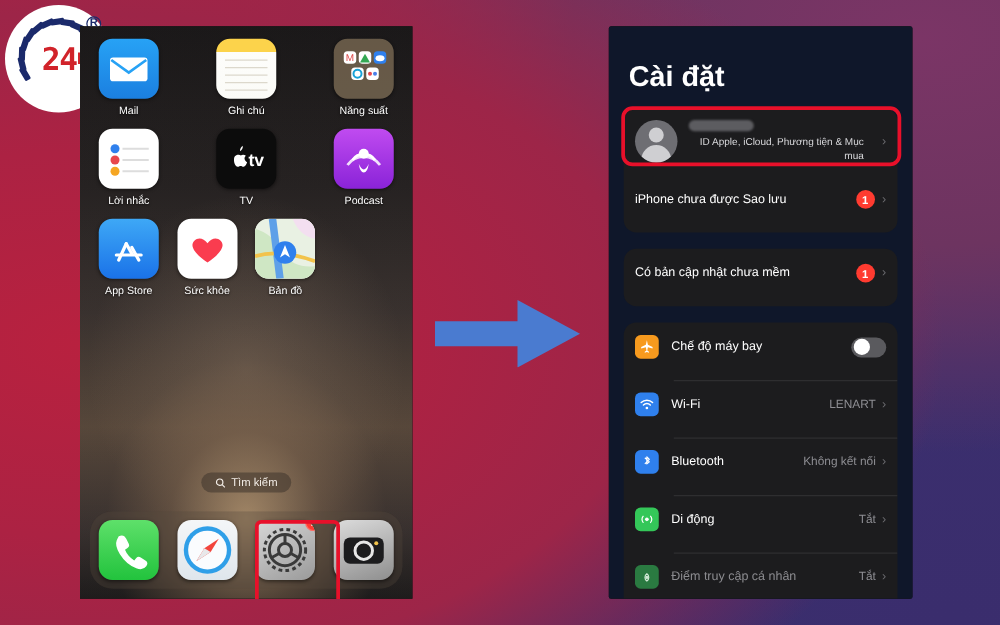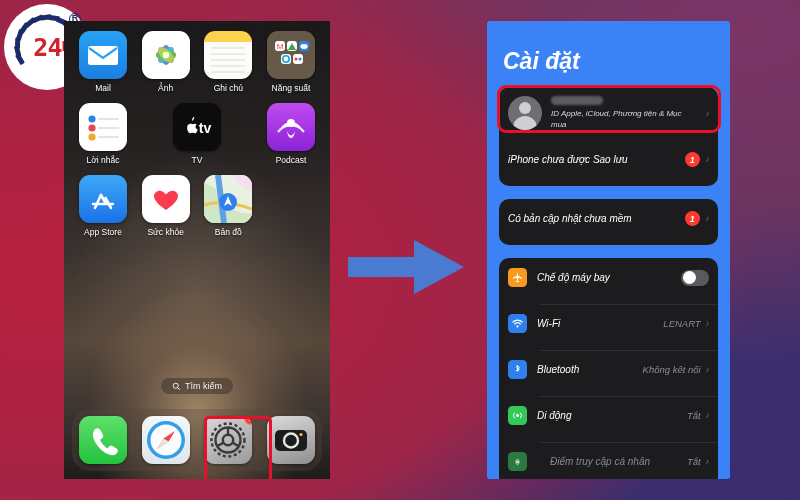--- a/index.html
+++ b/index.html
@@ -78,44 +78,44 @@
   .dock{position:absolute;left:8px;right:8px;bottom:8px;height:62px;border-radius:18px;
        background:rgba(85,72,60,.33);backdrop-filter:blur(2px);
        display:flex;align-items:center;justify-content:space-around;}
   .badge{position:absolute;top:-5px;right:-6px;min-width:14px;height:14px;border-radius:7px;
        background:#ff3b30;color:#fff;font-size:9px;font-weight:bold;display:flex;
        align-items:center;justify-content:center;padding:0 3px;box-sizing:border-box;
        border:1.2px solid rgba(255,255,255,.25);}
   .hl{position:absolute;border:3px solid #e8102a;border-radius:5px;pointer-events:none;}
 
   
-  .settings{position:absolute;inset:0;background:#3b82f6;padding:0 12px;box-sizing:border-box;overflow:hidden;font-style:italic;}
+  .settings{position:absolute;inset:0;background:#0f172a;padding:0 12px;box-sizing:border-box;overflow:hidden;}
   .s-title{color:#fff;font-size:23px;font-weight:bold;margin:27px 0 12px 4px;}
   .card{background:#1c1c1e;border-radius:10px;margin-bottom:13px;overflow:hidden;}
   .srow{display:flex;align-items:center;min-height:30px;padding:5px 9px 11px 9px;position:relative;}
   .srow + .srow::before{content:"";position:absolute;left:40px;right:0;top:0;height:1px;background:#2e2e30;}
   .sicon{width:19px;height:19px;border-radius:4.5px;margin-right:10px;flex:none;
          display:flex;align-items:center;justify-content:center;}
   .stxt{color:#fff;font-size:10px;flex:1;}
-  .stxt.dim{color:#8b8b8f;margin-left:13px;}
+  .stxt.dim{color:#8b8b8f;}
   .sval{color:#8e8e93;font-size:9.5px;margin-right:5px;}
   .chev{color:#6a6a6e;font-size:10px;flex:none;}
   .sbadge{min-width:15px;height:15px;border-radius:8px;background:#ff3b30;color:#fff;font-size:9px;
           font-weight:bold;display:flex;align-items:center;justify-content:center;margin-right:6px;}
   .toggle{width:28px;height:16px;border-radius:8px;background:#5a5a5e;position:relative;flex:none;}
   .toggle::after{content:"";position:absolute;left:1.5px;top:1.5px;width:13px;height:13px;
           border-radius:50%;background:#fff;}
   .acct{display:flex;align-items:center;padding:9px;}
   .avatar{width:34px;height:34px;border-radius:50%;background:#6e6e73;margin-right:9px;flex:none;
           position:relative;overflow:hidden;}
   .avatar::before{content:"";position:absolute;left:50%;top:6px;width:12px;height:12px;border-radius:50%;
           background:#cfcfd2;transform:translateX(-50%);}
   .avatar::after{content:"";position:absolute;left:50%;top:20px;width:24px;height:18px;border-radius:12px 12px 0 0;
           background:#cfcfd2;transform:translateX(-50%);}
-  .acct-body{flex:1;}
+  .acct-body{flex:1;text-align:right;}
   .blurname{width:52px;height:9px;border-radius:5px;background:#5c5c60;margin-bottom:4px;filter:blur(1px);}
   .acct-sub{color:#d9d9dc;font-size:8px;line-height:1.35;max-width:140px;}
 </style>
 </head>
 <body>
 
 <div id="stage">
   <div class="bg"></div>
 
   <div class="logo">
@@ -151,38 +151,20 @@
         <div class="app">
           <div class="icon i-mail">
             <svg width="48" height="48" viewBox="0 0 48 48">
                 <rect x="9" y="15" width="30" height="19" rx="2.5" fill="#fff"></rect>
                 <path d="M10 17 L24 27 L38 17" stroke="#27a2f5" stroke-width="2.2" fill="none"></path>
               </svg>
           </div>
           <div class="lbl">Mail</div>
         </div>
         <div class="app">
-          <div class="icon i-photos">
-            <svg width="48" height="48" viewBox="0 0 48 48">
-              <g transform="translate(24,24)">
-                <ellipse rx="5" ry="10" fill="#f7c948" transform="rotate(0)"></ellipse>
-                <ellipse rx="5" ry="10" fill="#f2803c" transform="rotate(45)"></ellipse>
-                <ellipse rx="5" ry="10" fill="#e8474c" transform="rotate(90)"></ellipse>
-                <ellipse rx="5" ry="10" fill="#c14bc4" transform="rotate(135)"></ellipse>
-                <ellipse rx="5" ry="10" fill="#4a7fe8" transform="rotate(180)" opacity=".85"></ellipse>
-                <ellipse rx="5" ry="10" fill="#3fb9e8" transform="rotate(225)" opacity=".85"></ellipse>
-                <ellipse rx="5" ry="10" fill="#57c95a" transform="rotate(270)" opacity=".85"></ellipse>
-                <ellipse rx="5" ry="10" fill="#b9d94a" transform="rotate(315)" opacity=".85"></ellipse>
-                <circle r="3.2" fill="#fff" opacity=".9"></circle>
-              </g>
-            </svg>
-          </div>
-          <div class="lbl">Ảnh</div>
-        </div>
-        <div class="app">
           <div class="icon i-notes">
             <svg width="48" height="48" viewBox="0 0 48 48">
               <line x1="7" y1="17" x2="41" y2="17" stroke="#dcd8cc" stroke-width="1"></line>
               <line x1="7" y1="23" x2="41" y2="23" stroke="#dcd8cc" stroke-width="1"></line>
               <line x1="7" y1="29" x2="41" y2="29" stroke="#dcd8cc" stroke-width="1"></line>
               <line x1="7" y1="35" x2="41" y2="35" stroke="#dcd8cc" stroke-width="1"></line>
               <line x1="7" y1="41" x2="41" y2="41" stroke="#dcd8cc" stroke-width="1"></line>
             </svg>
           </div>
           <div class="lbl">Ghi chú</div>

